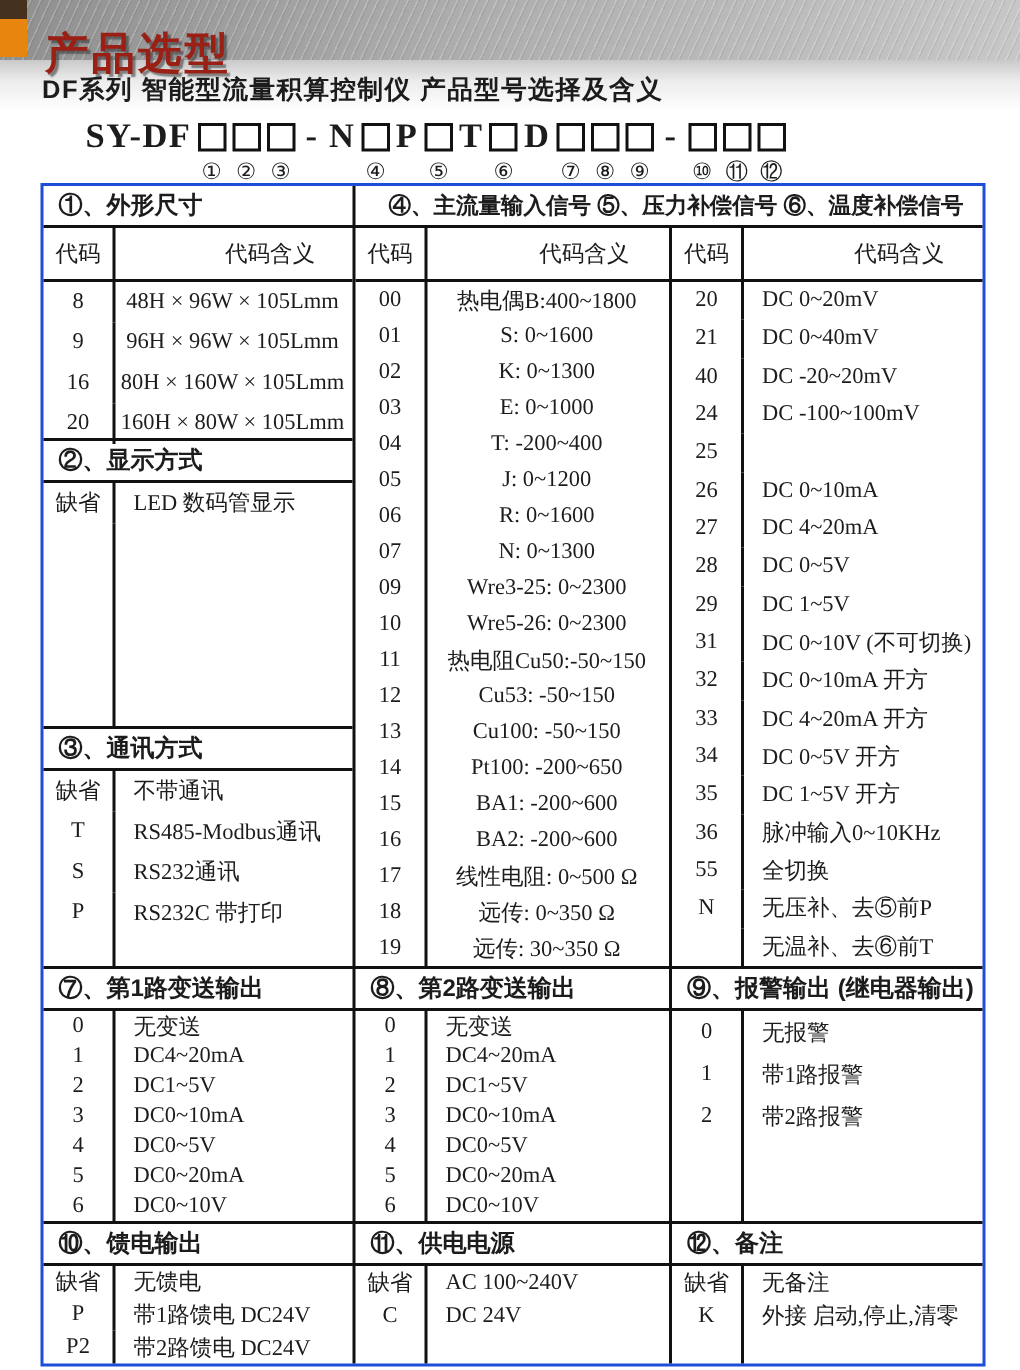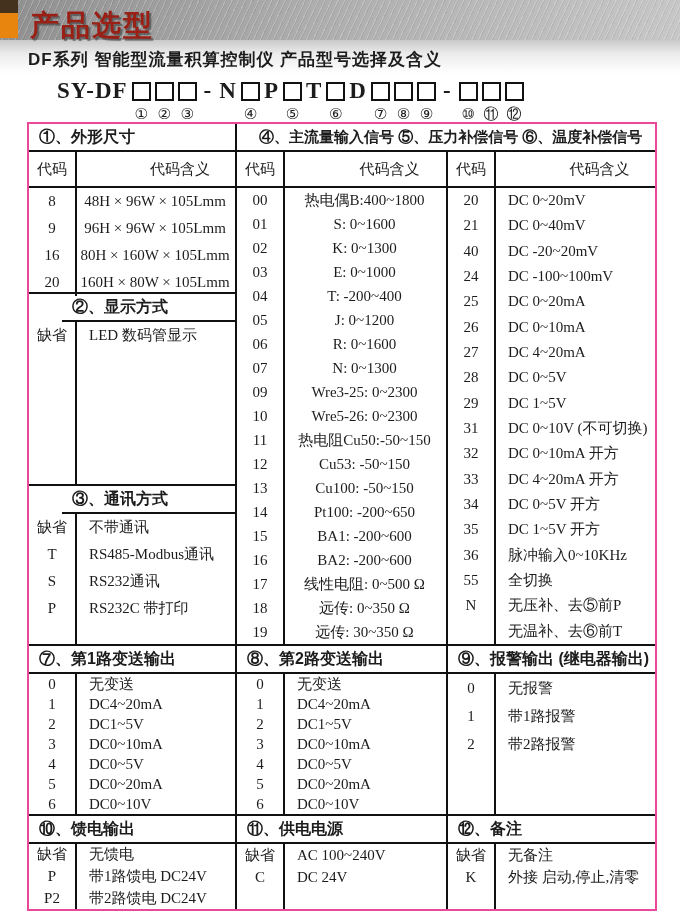--- a/index.html
+++ b/index.html
@@ -12,21 +12,21 @@
     position:relative;height:40px;
     background:
       repeating-linear-gradient(115deg, rgba(255,255,255,.20) 0 1px, rgba(0,0,0,.05) 1px 2px, transparent 2px 6px),
       linear-gradient(100deg,#8f8f8f 0%,#adadad 45%,#c7c7c7 100%);
   }
   .accent-bar{
     position:absolute;left:0;top:0;width:18px;height:38px;
     background:linear-gradient(180deg,#44321f 0 13px,#e8850f 13px 100%);
   }
   .banner-title{
-    position:absolute;left:30px;top:6px;
+    position:absolute;left:30px;top:16px;
     font-family:Liberation Mono, monospace;font-weight:bold;
     font-size:29px;letter-spacing:2px;color:#9a1f15;
     text-shadow:2px 2px 1px rgba(45,45,45,.55);
     white-space:nowrap;
   }
   .subarea{
     height:82px;
     background:linear-gradient(180deg,#c9c9c9 0,#ececec 14px,#ffffff 34px);
   }
   .subtitle{
@@ -40,41 +40,41 @@
     font-family:"Liberation Serif",serif;font-weight:bold;
   }
   .part{display:inline-flex;flex-direction:column;align-items:center;margin:0 2px;}
   .part.dash{margin:0 5px;}
   .part .g{height:26px;display:flex;align-items:center;font-size:23px;letter-spacing:1px;white-space:nowrap;}
   .part .box{width:15px;height:15px;border:2px solid #111;display:inline-block;background:#fff;}
   .part .circ{height:20px;font-size:15px;font-weight:normal;font-family:"DejaVu Sans",sans-serif;line-height:20px;}
   
   .tables{
     margin:0 0 0 27px;width:630px;height:789px;box-sizing:border-box;
-    border:2px solid #ec4899;background:#fff;display:flex;flex-direction:column;
+    border:2px solid #1d4ed8;background:#fff;display:flex;flex-direction:column;
   }
   .band{display:flex;flex-direction:column;box-sizing:border-box;flex:none;}
   .band1{height:522px;border-bottom:2px solid #111;}
   .band2{height:170px;border-bottom:2px solid #111;}
   .band3{flex:1;}
   .hdr-row{display:flex;height:28px;flex:none;border-bottom:2px solid #111;box-sizing:border-box;}
   .hdr-cell{
     font-family:"Liberation Sans",sans-serif;font-weight:bold;font-size:16px;
     display:flex;align-items:center;padding-left:10px;box-sizing:border-box;white-space:nowrap;overflow:hidden;
   }
   .w1{width:208px;border-right:2px solid #111;}
   .w2{width:211px;border-right:2px solid #111;}
   .w3{flex:1;}
   .hdr-cell.combined{font-size:15px;padding-left:22px;letter-spacing:0;}
   .cols{flex:1;display:flex;min-height:0;}
   .col{box-sizing:border-box;display:flex;flex-direction:column;min-height:0;}
   .sub-hdr{
     height:28px;flex:none;border-bottom:2px solid #111;box-sizing:border-box;
     font-family:"Liberation Sans",sans-serif;font-weight:bold;font-size:16px;
-    display:flex;align-items:center;padding-left:10px;white-space:nowrap;overflow:hidden;margin-left:33px;
+    display:flex;align-items:center;padding-left:10px;white-space:nowrap;overflow:hidden;
   }
   .block{display:flex;flex-direction:column;box-sizing:border-box;flex:none;min-height:0;}
   .block-s1{height:142px;border-bottom:2px solid #111;}
   .block-s2{height:192px;border-bottom:2px solid #111;}
   .block-s3{flex:1;}
   .colhdr{display:flex;height:36px;flex:none;border-bottom:2px solid #111;box-sizing:border-box;font-size:15px;}
   .colhdr .code-h{width:48px;flex:none;border-right:2px solid #111;display:flex;align-items:center;justify-content:center;box-sizing:border-box;}
   .colhdr .mean-h{flex:1;display:flex;align-items:center;justify-content:center;padding-left:48px;}
   .tbody{flex:1;display:flex;flex-direction:column;min-height:0;}
   .tr{display:flex;flex:none;min-height:0;}
@@ -382,21 +382,20 @@
             <div class="tr">
               <span class="td code">40</span>
               <span class="td val">DC -20~20mV</span>
             </div>
             <div class="tr">
               <span class="td code">24</span>
               <span class="td val">DC -100~100mV</span>
             </div>
             <div class="tr">
               <span class="td code">25</span>
-              <span class="td val">DC 0~20mA</span>
             </div>
             <div class="tr">
               <span class="td code">26</span>
               <span class="td val">DC 0~10mA</span>
             </div>
             <div class="tr">
               <span class="td code">27</span>
               <span class="td val">DC 4~20mA</span>
             </div>
             <div class="tr">

